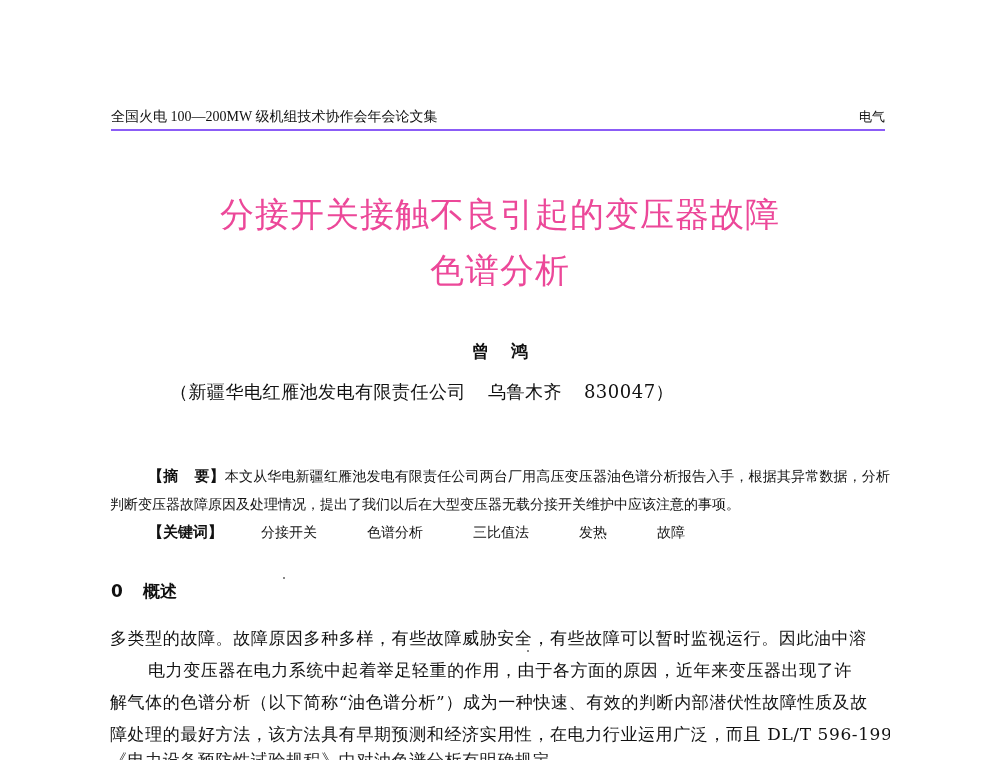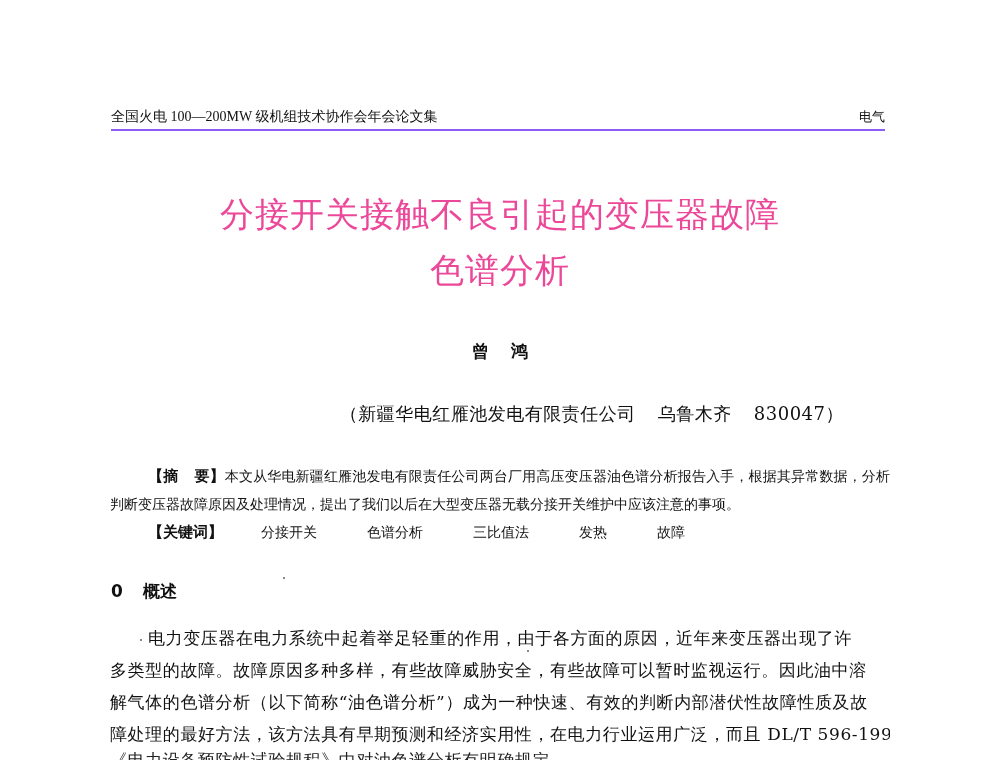--- a/index.html
+++ b/index.html
@@ -62,24 +62,23 @@
       font-weight: bold;
       letter-spacing: 0px;
       word-spacing: 0;
     }
     .author span.gap { display: inline-block; width: 22px; }
     .affiliation {
       position: absolute;
       left: 0;
       width: 844px;
       top: 380px;
-      text-align: right;
+      text-align: center;
       font-size: 18px;
       letter-spacing: 0.5px;
-      margin-top: 22px;
     }
     .affiliation .sp { display: inline-block; width: 22px; }
     .abstract-block {
       position: absolute;
       left: 110px;
       width: 780px;
       top: 462px;
       font-size: 14px;
       line-height: 28px;
     }
@@ -174,22 +173,22 @@
   <p class="kw-line">
     <span class="bracket-label">【关键词】</span><span class="kw">分接开关</span><span class="kw">色谱分析</span><span class="kw">三比值法</span><span class="kw">发热</span><span class="kw">故障</span>
   </p>
 </div>
 
 <div class="section-heading">
   <span class="num">0</span><span>概述</span>
 </div>
 
 <div class="body-text">
+  <span class="body-line">多类型的故障。故障原因多种多样，有些故障威胁安全，有些故障可以暂时监视运行。因此油中溶</span>
   <span class="body-line" style="padding-left:38px;">电力变压器在电力系统中起着举足轻重的作用，由于各方面的原因，近年来变压器出现了许</span>
-  <span class="body-line">多类型的故障。故障原因多种多样，有些故障威胁安全，有些故障可以暂时监视运行。因此油中溶</span>
   <span class="body-line">解气体的色谱分析（以下简称“油色谱分析”）成为一种快速、有效的判断内部潜伏性故障性质及故</span>
   <span class="body-line">障处理的最好方法，该方法具有早期预测和经济实用性，在电力行业运用广泛，而且 DL/T 596-1996</span>
 </div>
 
 <div class="clipped-line">
   <span>《电力设备预防性试验规程》中对油色谱分析有明确规定</span>
 </div>
 
 <div class="speck" style="left:283px; top:577px;"></div>
 <div class="speck" style="left:140px; top:639px;"></div>

